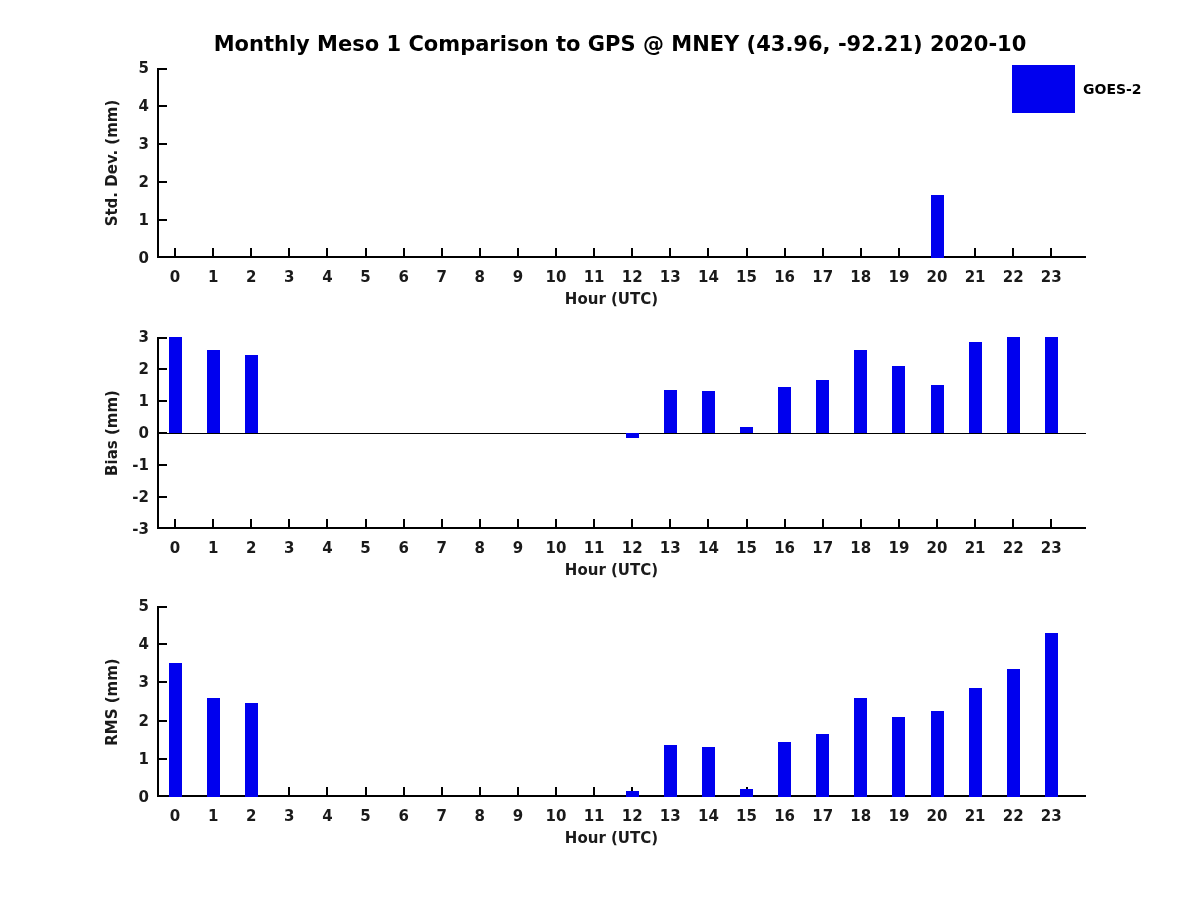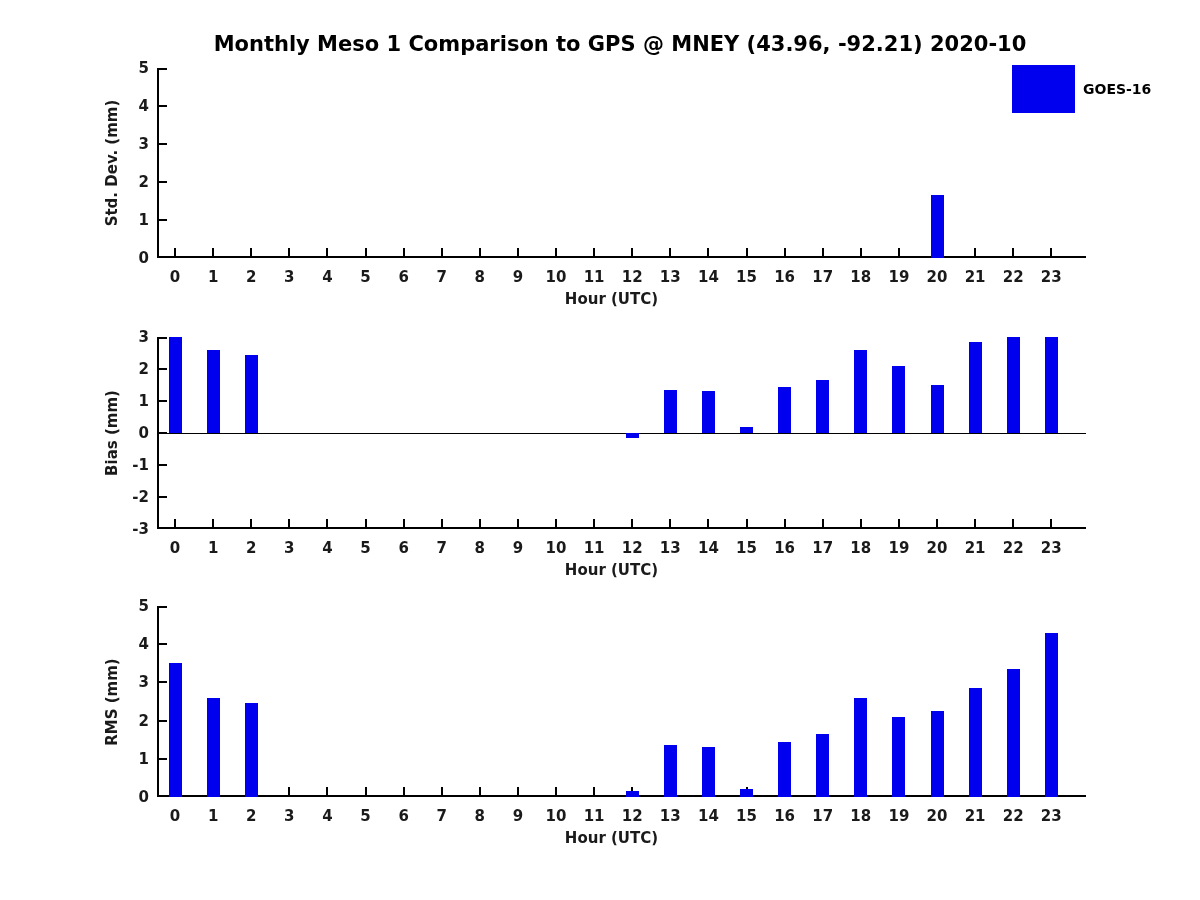--- a/index.html
+++ b/index.html
@@ -54,21 +54,21 @@
   }
   .bar{position:absolute;}
 </style>
 </head>
 <body>
 
 <div class="figure">
   <div class="title">Monthly Meso 1 Comparison to GPS @ MNEY (43.96, -92.21) 2020-10</div>
   <div class="legend">
     <span class="swatch" style="background: rgb(0, 0, 238);"></span>
-    <span class="legend-label">GOES-16</span>
+    <span class="legend-label">GOES-2</span>
   </div>
   <div id="charts">
       <div class="plot-area" style="left: 157px; top: 68px; width: 929px; height: 190px;">
         <div class="spine-left" style="height: 190px;"></div>
         <div class="spine-bottom" style="width: 929px; top: 188px;"></div>
         <div class="ytick" style="left: 2px; top: 188px;"></div>
         <div class="ytick" style="left: 2px; top: 151px;"></div>
         <div class="ytick" style="left: 2px; top: 113px;"></div>
         <div class="ytick" style="left: 2px; top: 75px;"></div>
         <div class="ytick" style="left: 2px; top: 37px;"></div>

